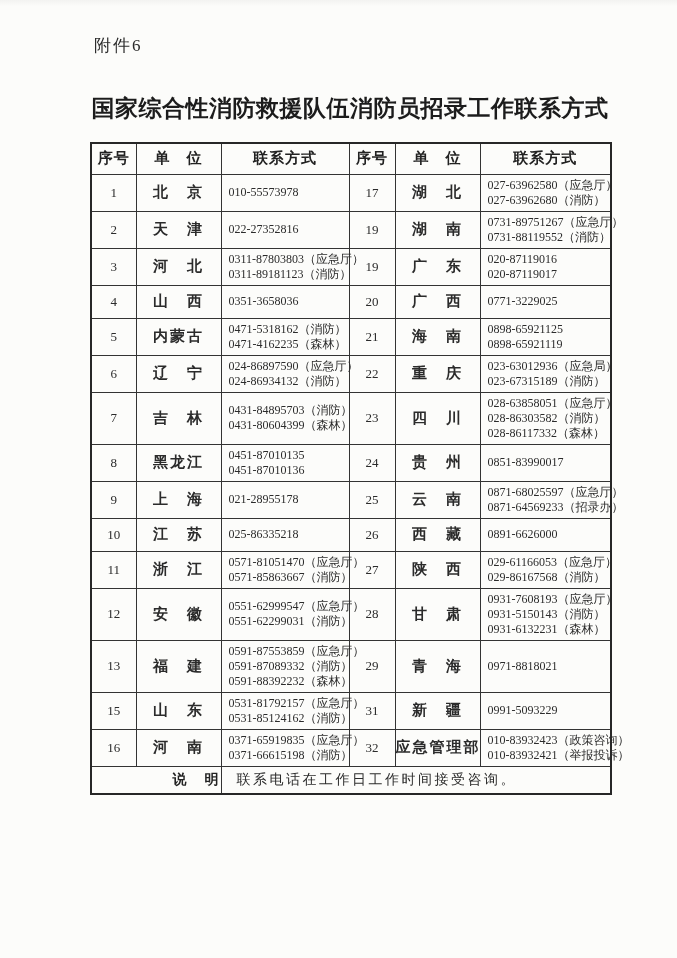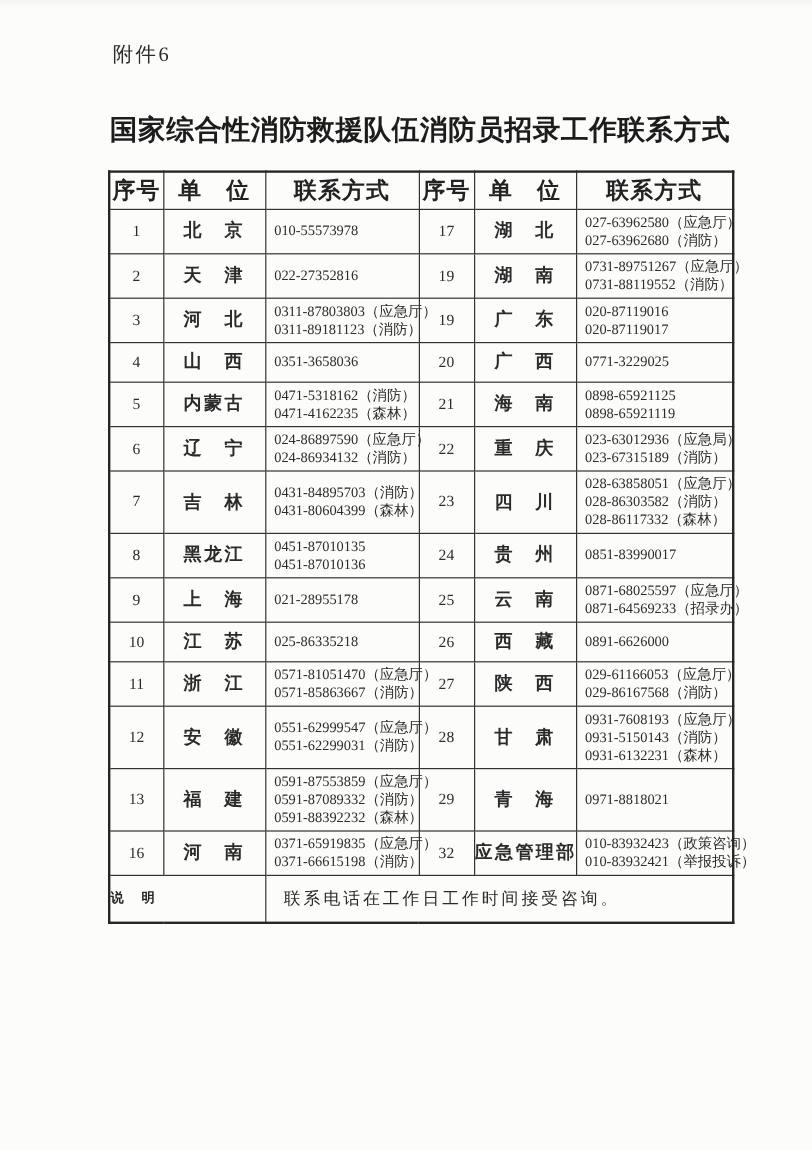--- a/index.html
+++ b/index.html
@@ -37,21 +37,21 @@
     width: 520px;
     table-layout: fixed;
     border-collapse: collapse;
     border: 2px solid #272727;
   }
   .contact-table th, .contact-table td {
     border: 1px solid #333333;
   }
   .contact-table thead th {
     height: 31px;
-    font-size: 19px;
+    font-size: 15px;
     font-weight: bold;
     letter-spacing: 1px;
     color: #222222;
   }
   td.seq {
     height: 33px;
     text-align: center;
     font-size: 13px;
     color: #2b2b2b;
   }
@@ -67,23 +67,23 @@
   td.contact {
     font-size: 12px;
     padding: 3px 2px 3px 7px;
     color: #2b2b2b;
   }
   td.contact .line {
     line-height: 15px;
     white-space: nowrap;
   }
   tfoot td.note-label {
-    height: 40px;
-    text-align: left;
-    font-size: 11px;
+    height: 28px;
+    text-align: right;
+    font-size: 14px;
     font-weight: bold;
     letter-spacing: 2px;
     color: #222222;
   }
   tfoot td.note-text {
     font-size: 14px;
     padding-left: 15px;
     letter-spacing: 2.5px;
     color: #2b2b2b;
   }
@@ -299,20 +299,33 @@
             <div class="line">0591-88392232（森林）</div>
           </td>
           <td class="seq">29</td>
           <td class="unit">青　海</td>
           <td class="contact">
             <div class="line">0971-8818021</div>
           </td>
         </tr>
 
 
+        <tr class="data-row">
+          <td class="seq">15</td>
+          <td class="unit">山　东</td>
+          <td class="contact">
+            <div class="line">0531-81792157（应急厅）</div>
+            <div class="line">0531-85124162（消防）</div>
+          </td>
+          <td class="seq">31</td>
+          <td class="unit">新　疆</td>
+          <td class="contact">
+            <div class="line">0991-5093229</div>
+          </td>
+        </tr>
 
         <tr class="data-row">
           <td class="seq">16</td>
           <td class="unit">河　南</td>
           <td class="contact">
             <div class="line">0371-65919835（应急厅）</div>
             <div class="line">0371-66615198（消防）</div>
           </td>
           <td class="seq">32</td>
           <td class="unit">应急管理部</td>

